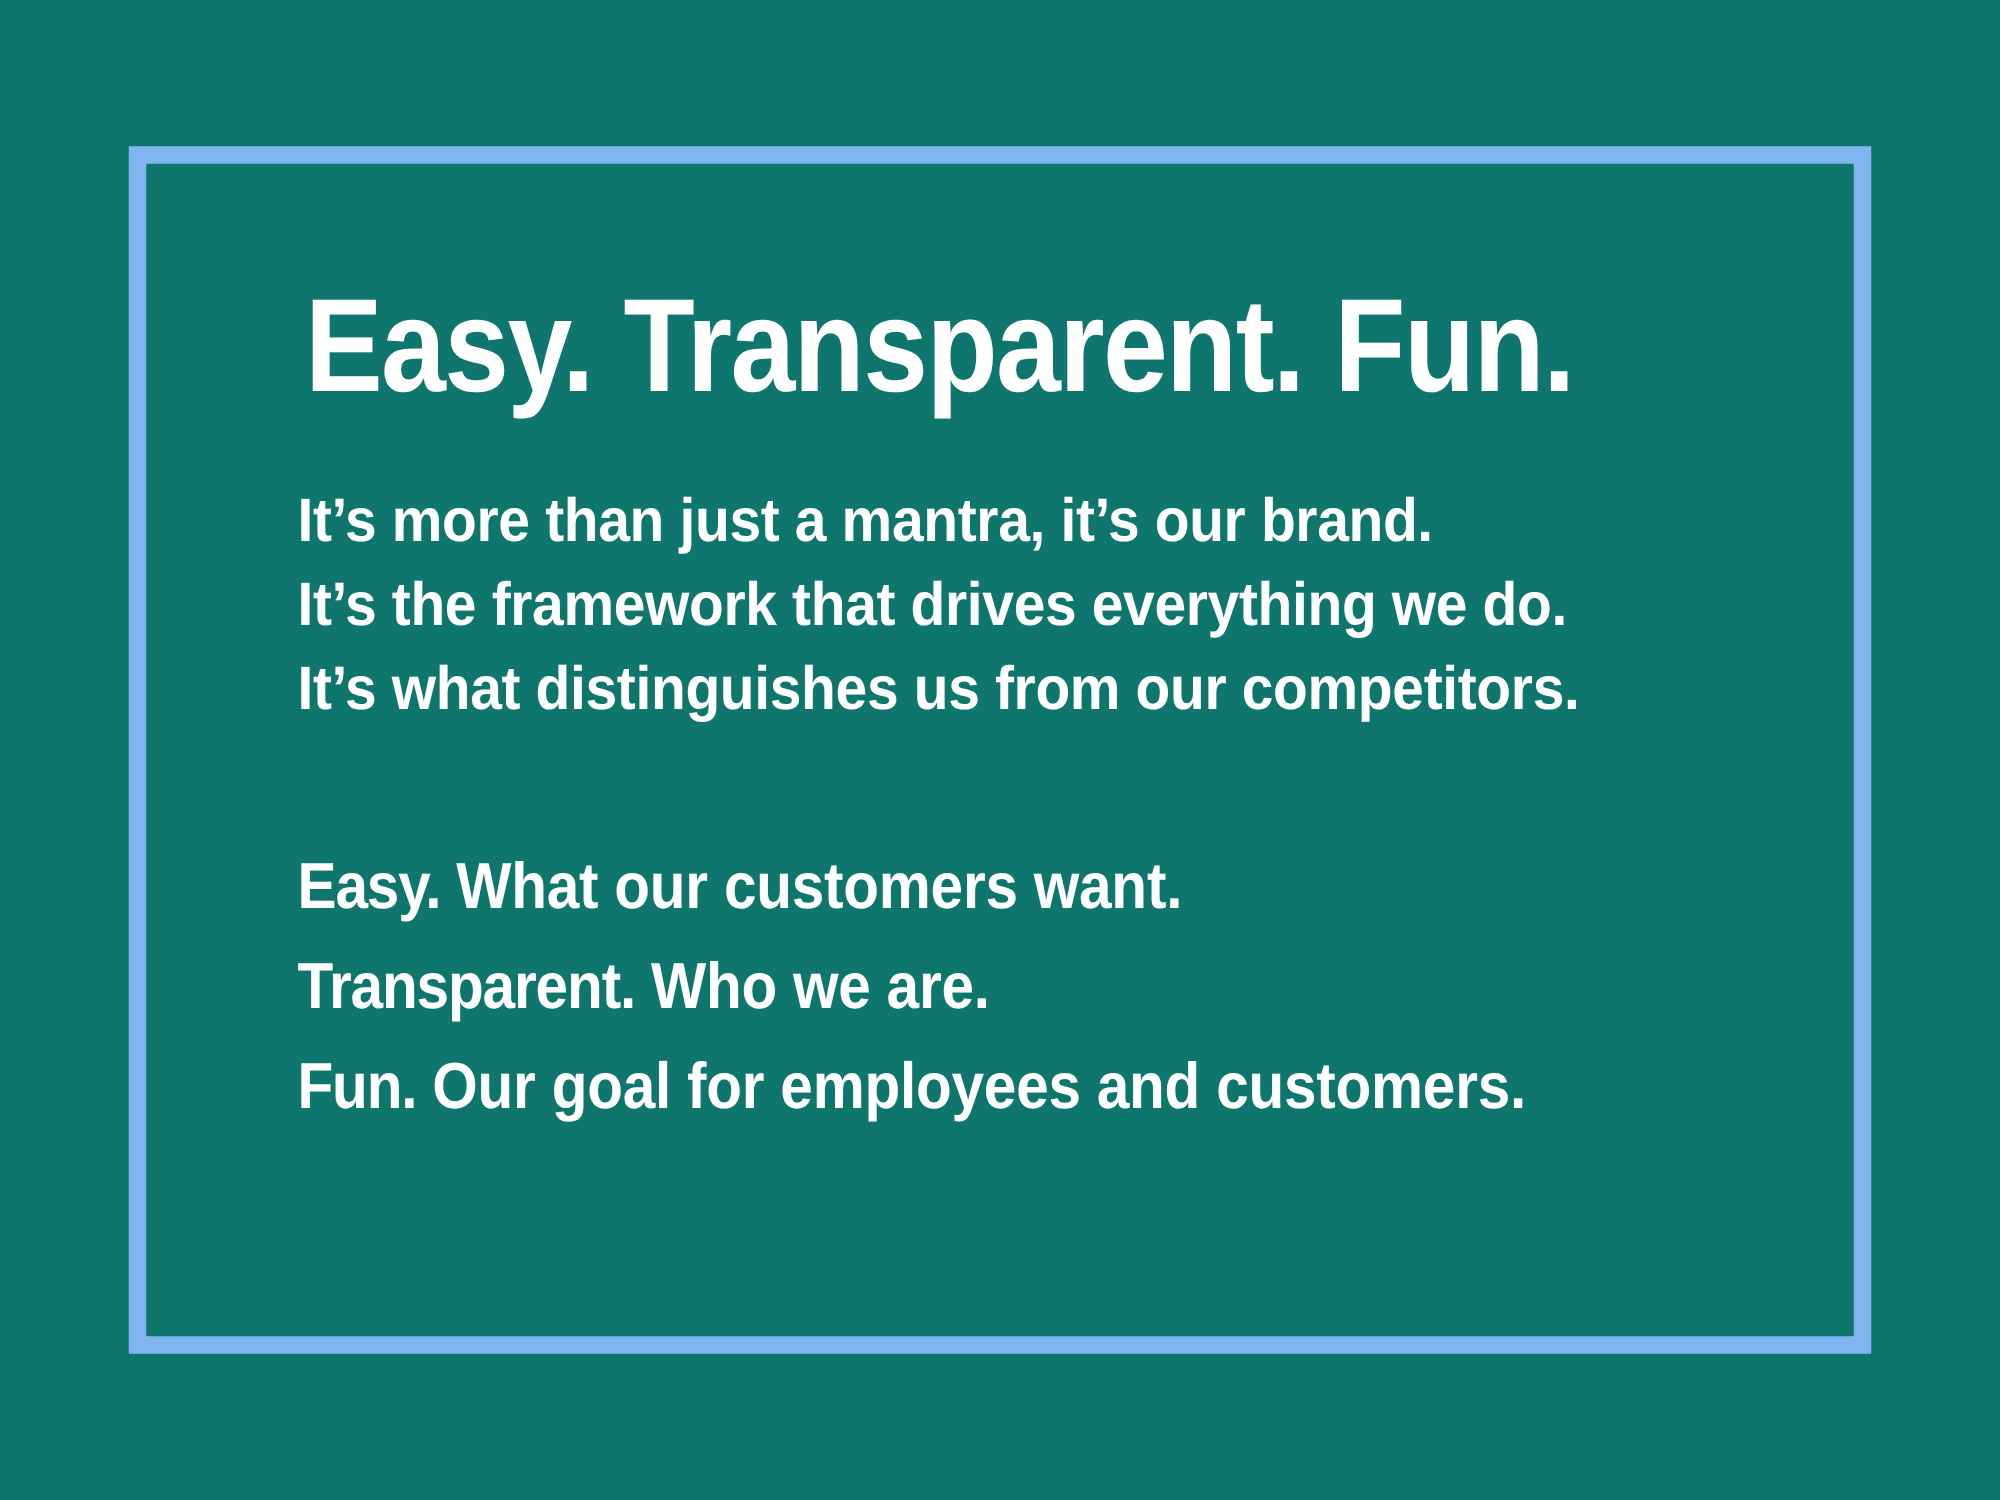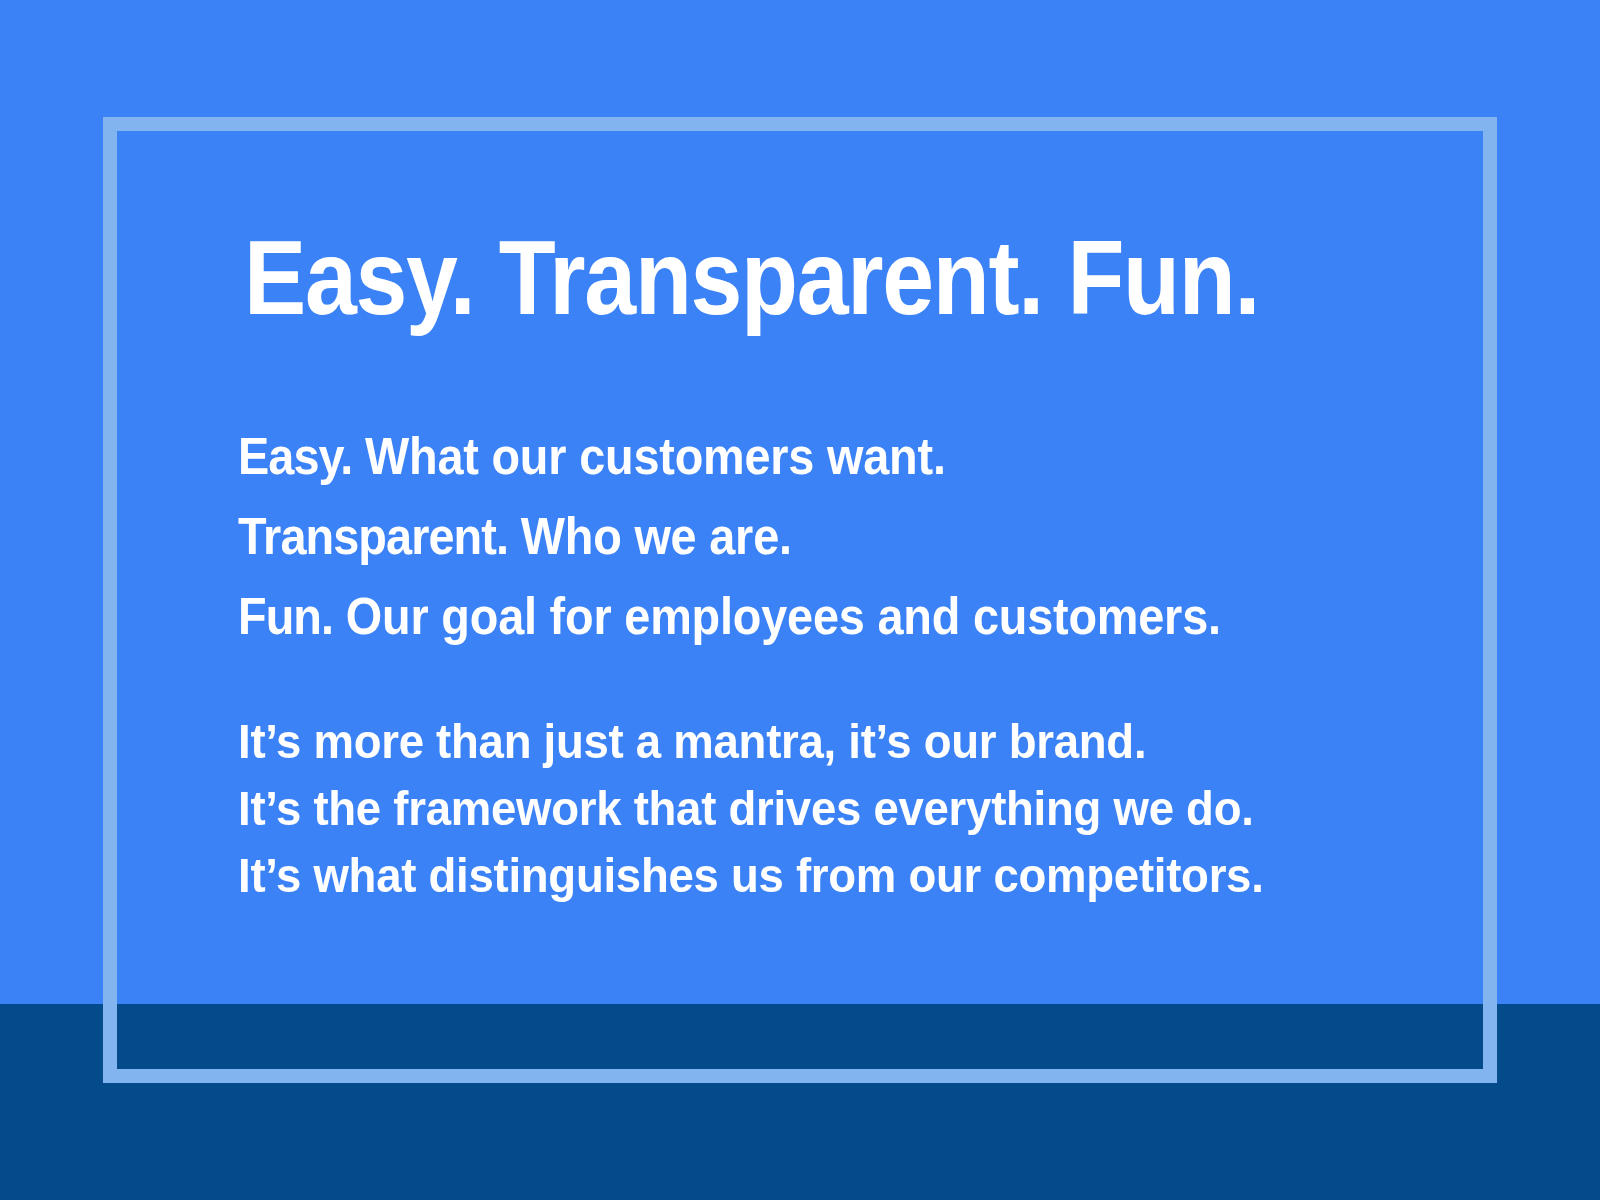--- a/index.html
+++ b/index.html
@@ -11,22 +11,22 @@
     height: 1200px;
     overflow: hidden;
     background: #044b8c;
     font-family: "Liberation Sans", "DejaVu Sans", sans-serif;
     -webkit-font-smoothing: antialiased;
   }
 
   #slide {
     position: relative;
     width: 1600px;
-    height: 1004px;
-    background: #3b82f6;
+    height: 1200px;
+    background: #0f766e;
     box-sizing: border-box;
   }
 
   
   #frame {
     position: absolute;
     left: 103px;
     top: 117px;
     width: 1394px;
     height: 966px;
@@ -97,38 +97,38 @@
 <body>
 
 <div id="slide">
 
   <div id="frame"></div>
 
   <div id="content">
 
     <h1 id="headline">Easy. Transparent. Fun.</h1>
 
+    <div id="intro">
+      <div class="intro-line">It’s more than just a mantra, it’s our brand.</div>
+      <div class="intro-line">It’s the framework that drives everything we do.</div>
+      <div class="intro-line">It’s what distinguishes us from our competitors.</div>
+    </div>
+
     <div id="definitions">
 
       <div class="def-line">
         <span class="def-term">Easy.</span>
         <span class="def-desc">What our customers want.</span>
       </div>
 
       <div class="def-line">
         <span class="def-term">Transparent.</span>
         <span class="def-desc">Who we are.</span>
       </div>
 
       <div class="def-line">
         <span class="def-term">Fun.</span>
         <span class="def-desc">Our goal for employees and customers.</span>
       </div>
 
     </div>
-
-    <div id="intro">
-      <div class="intro-line">It’s more than just a mantra, it’s our brand.</div>
-      <div class="intro-line">It’s the framework that drives everything we do.</div>
-      <div class="intro-line">It’s what distinguishes us from our competitors.</div>
-    </div>
   </div>
 </div>
 
 </body></html>

